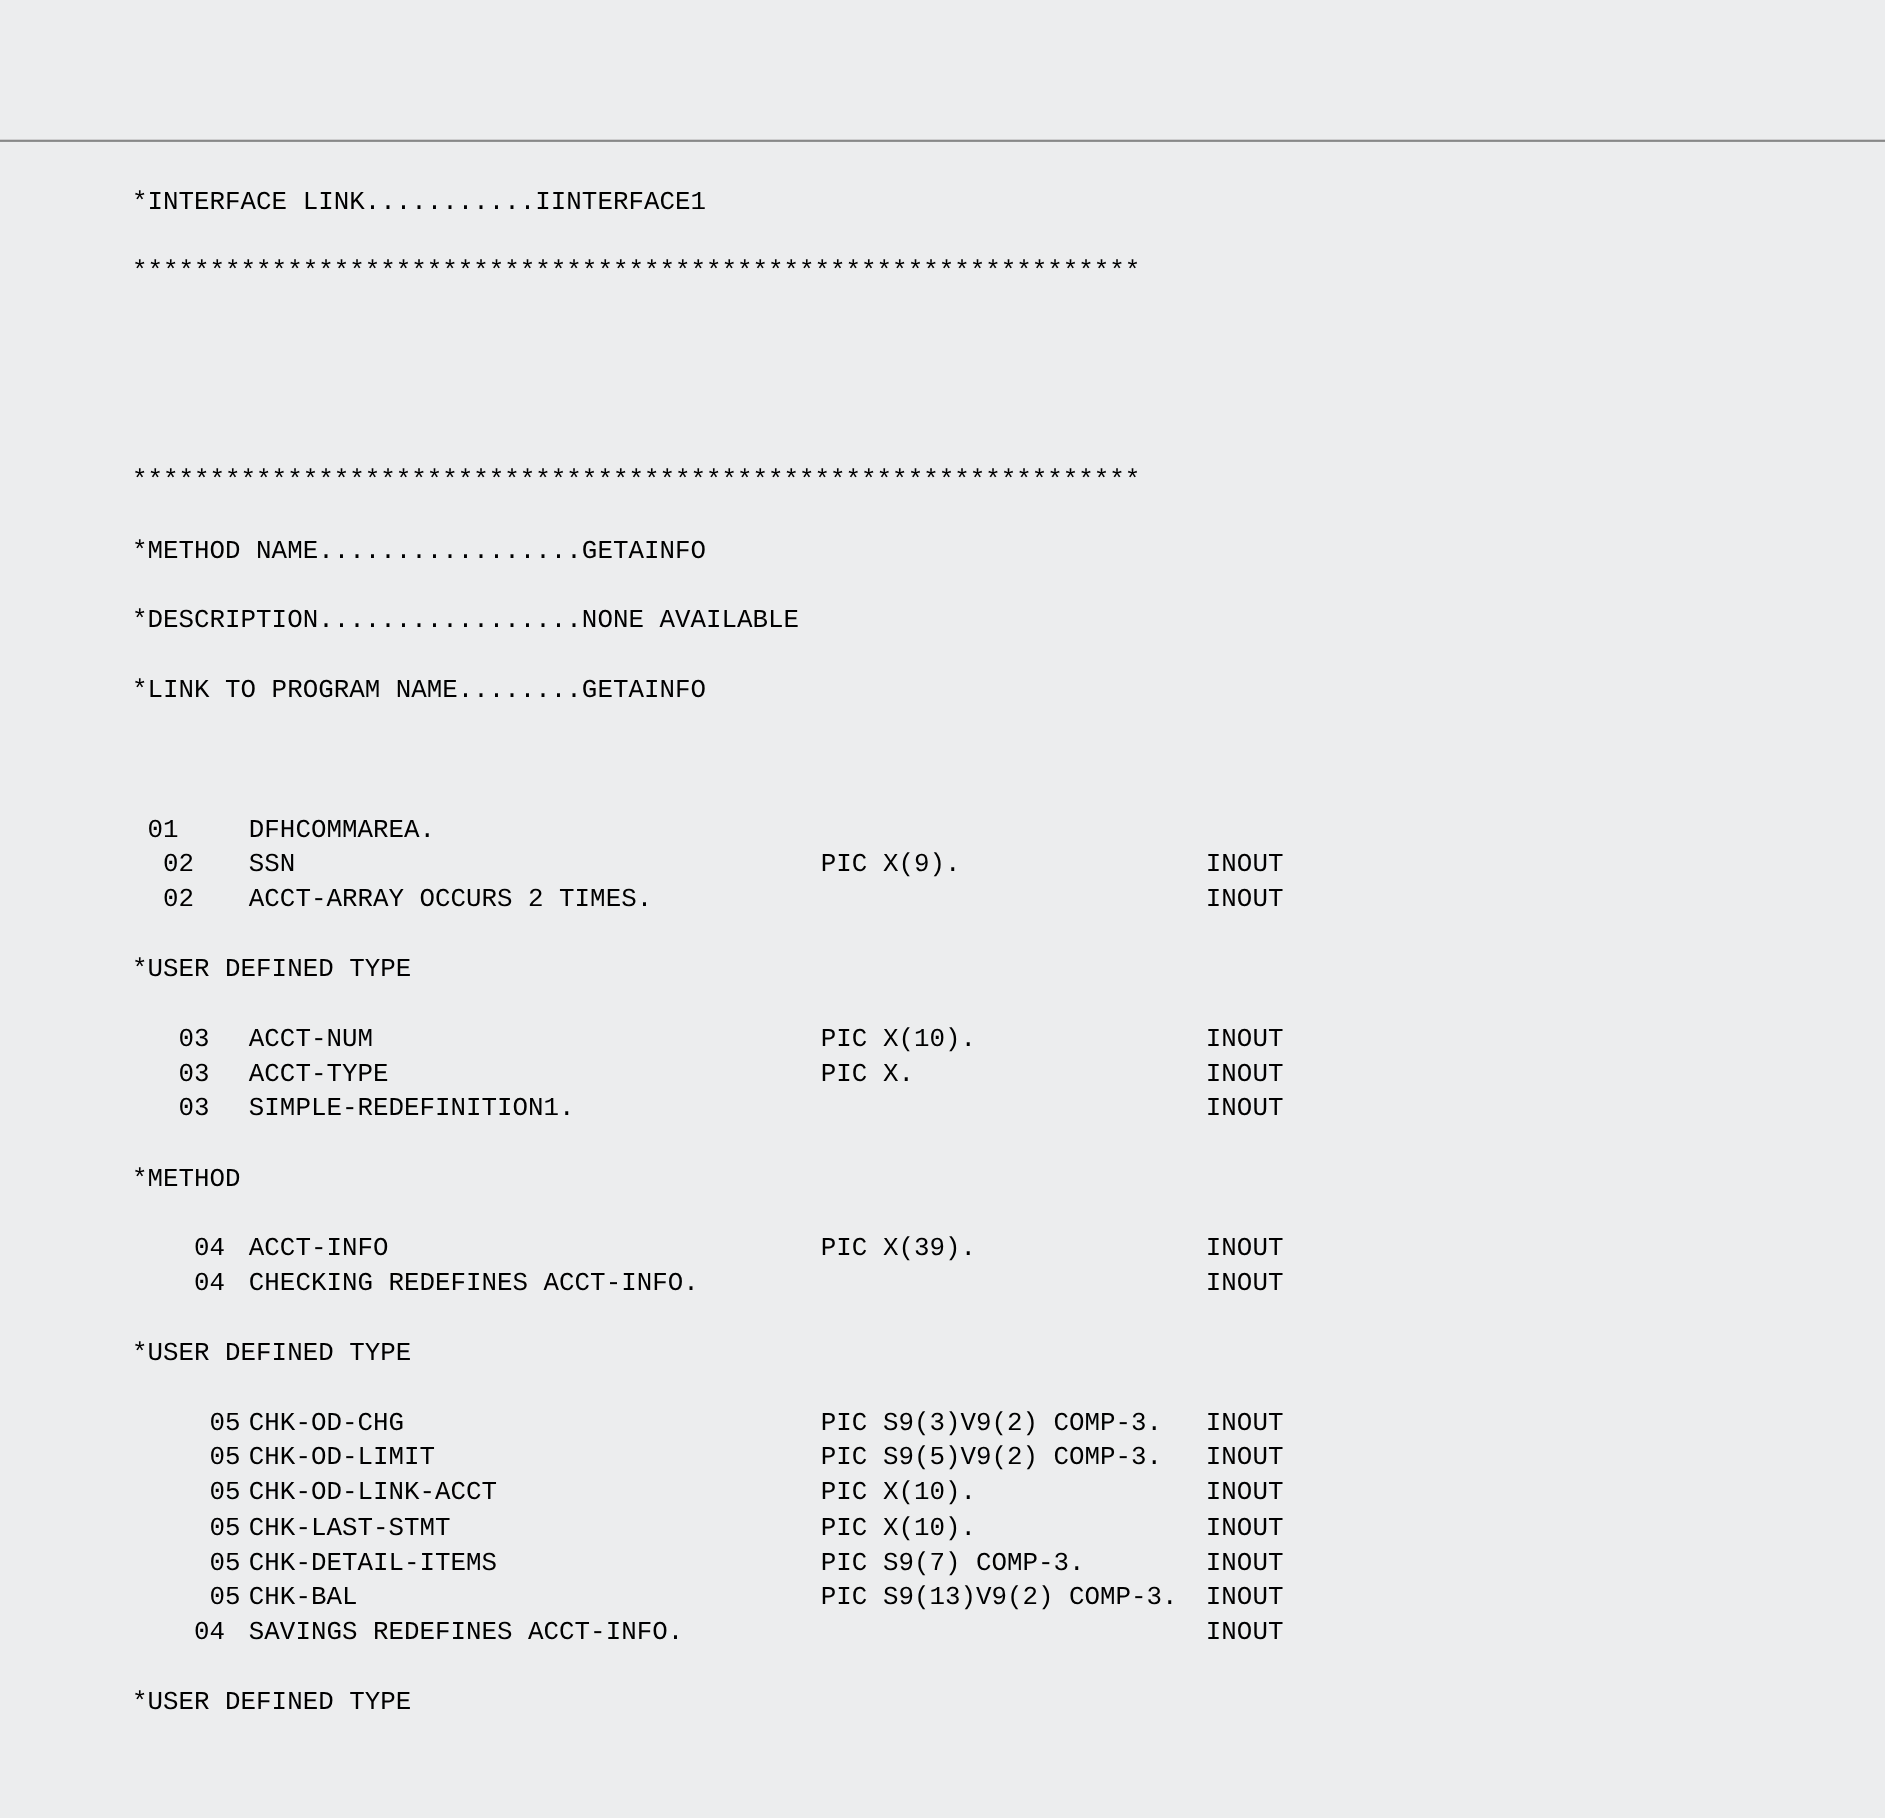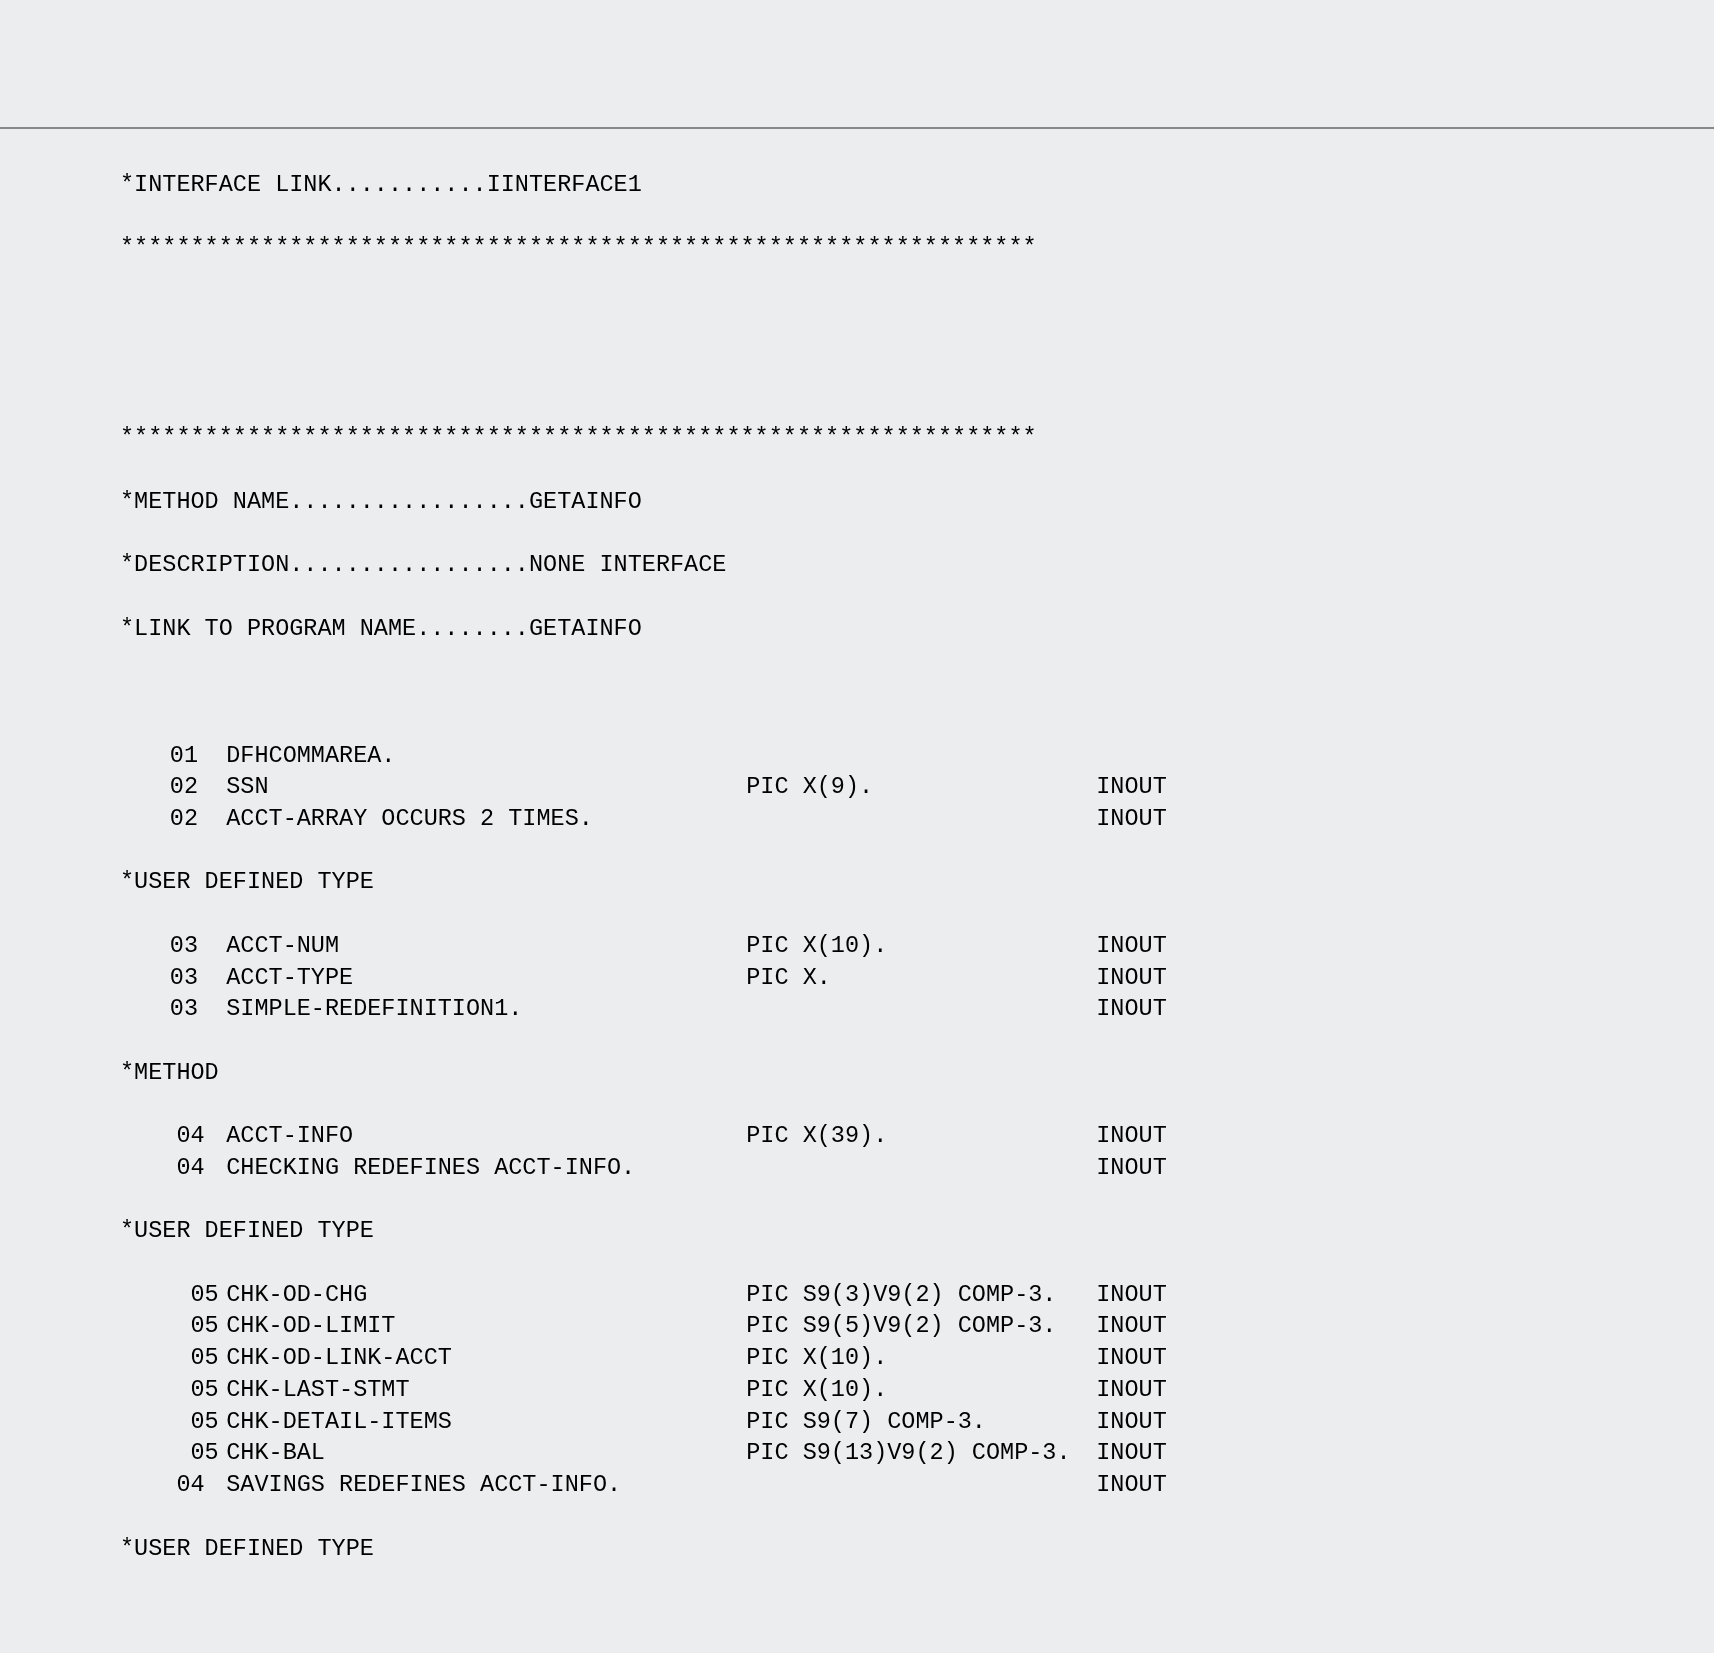--- a/index.html
+++ b/index.html
@@ -10,38 +10,38 @@
       margin: 0;
       padding: 0;
       color: #000;
       line-height: 1.35;
     }
     .page {
       padding-left: 120px;
       padding-top: 8px;
       border-top: 2px solid #888;
     }
-    .row .c1 { display:inline-block; width: 78px; text-align:right; }
+    .row .c1 { display:inline-block; width: 78px; text-align:left; }
     .row .c2 { display:inline-block; width: 520px; }
     .row .c3 { display:inline-block; width: 350px; }
     .row .c4 { display:inline-block; }
   </style>
 </head>
 <body>
 
 
 
 <div class="page">
 <div>*INTERFACE LINK...........IINTERFACE1</div>
 <div>*****************************************************************</div>
 <div> </div>
 <div> </div>
 <div>*****************************************************************</div>
 <div>*METHOD NAME.................GETAINFO</div>
-<div>*DESCRIPTION.................NONE INTERFACE</div>
+<div>*DESCRIPTION.................NONE AVAILABLE</div>
 <div>*LINK TO PROGRAM NAME........GETAINFO</div>
 <div> </div>
 <div id="block1"><div class="row"><span class="c1"> 01</span>  <span class="c2">DFHCOMMAREA.</span><span class="c3"></span><span class="c4"></span></div><div class="row"><span class="c1">  02</span>  <span class="c2">SSN</span><span class="c3">PIC X(9).</span><span class="c4">INOUT</span></div><div class="row"><span class="c1">  02</span>  <span class="c2">ACCT-ARRAY OCCURS 2 TIMES.</span><span class="c3"></span><span class="c4">INOUT</span></div></div>
 <div>*USER DEFINED TYPE</div>
 <div id="block2"><div class="row"><span class="c1">   03</span>  <span class="c2">ACCT-NUM</span><span class="c3">PIC X(10).</span><span class="c4">INOUT</span></div><div class="row"><span class="c1">   03</span>  <span class="c2">ACCT-TYPE</span><span class="c3">PIC X.</span><span class="c4">INOUT</span></div><div class="row"><span class="c1">   03</span>  <span class="c2">SIMPLE-REDEFINITION1.</span><span class="c3"></span><span class="c4">INOUT</span></div></div>
 <div>*METHOD</div>
 <div id="block3"><div class="row"><span class="c1">    04</span>  <span class="c2">ACCT-INFO</span><span class="c3">PIC X(39).</span><span class="c4">INOUT</span></div><div class="row"><span class="c1">    04</span>  <span class="c2">CHECKING REDEFINES ACCT-INFO.</span><span class="c3"></span><span class="c4">INOUT</span></div></div>
 <div>*USER DEFINED TYPE</div>
 <div id="block4"><div class="row"><span class="c1">     05</span>  <span class="c2">CHK-OD-CHG</span><span class="c3">PIC S9(3)V9(2) COMP-3.</span><span class="c4">INOUT</span></div><div class="row"><span class="c1">     05</span>  <span class="c2">CHK-OD-LIMIT</span><span class="c3">PIC S9(5)V9(2) COMP-3.</span><span class="c4">INOUT</span></div><div class="row"><span class="c1">     05</span>  <span class="c2">CHK-OD-LINK-ACCT</span><span class="c3">PIC X(10).</span><span class="c4">INOUT</span></div><div class="row"><span class="c1">     05</span>  <span class="c2">CHK-LAST-STMT</span><span class="c3">PIC X(10).</span><span class="c4">INOUT</span></div><div class="row"><span class="c1">     05</span>  <span class="c2">CHK-DETAIL-ITEMS</span><span class="c3">PIC S9(7) COMP-3.</span><span class="c4">INOUT</span></div><div class="row"><span class="c1">     05</span>  <span class="c2">CHK-BAL</span><span class="c3">PIC S9(13)V9(2) COMP-3.</span><span class="c4">INOUT</span></div><div class="row"><span class="c1">    04</span>  <span class="c2">SAVINGS REDEFINES ACCT-INFO.</span><span class="c3"></span><span class="c4">INOUT</span></div></div>
 <div>*USER DEFINED TYPE</div>

